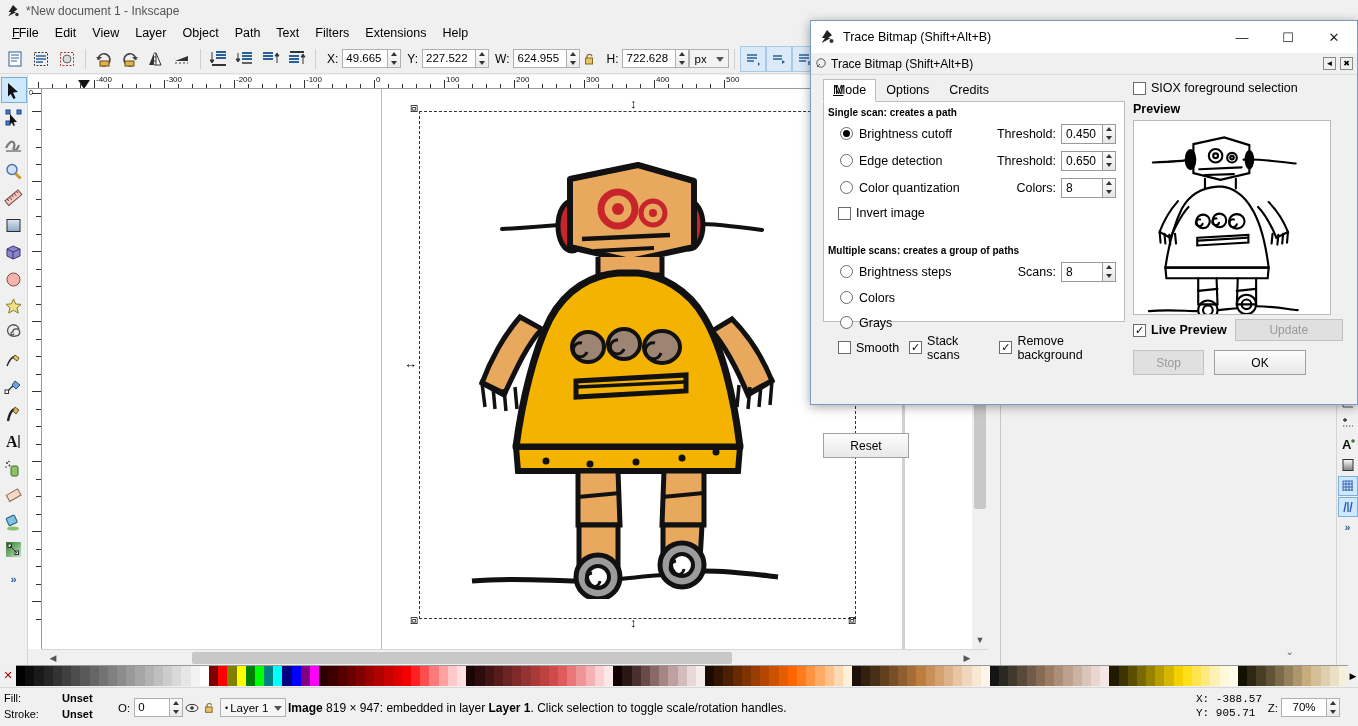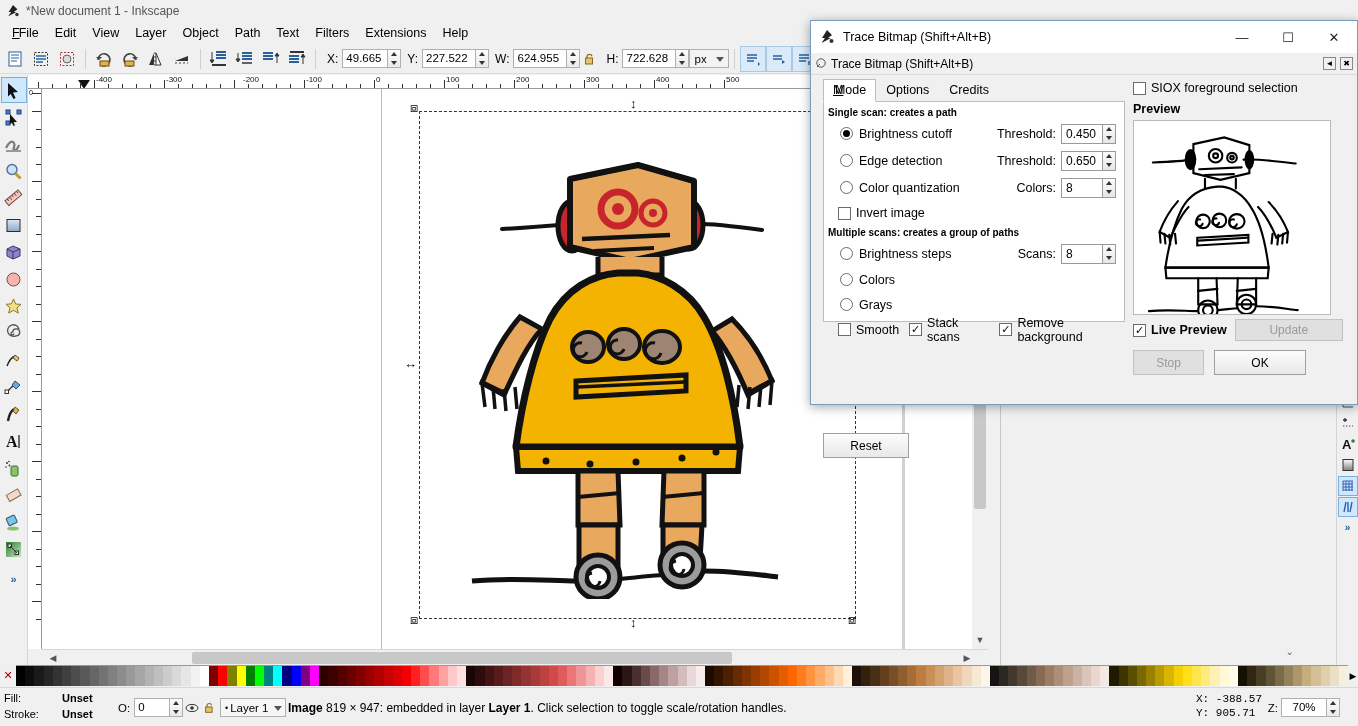--- a/index.html
+++ b/index.html
@@ -531,21 +531,21 @@
     <div style="margin-top:10px;font-size:11px;color:#2a6099;font-weight:bold">»</div>
   </div>
 
   <div class="hruler">
     <div class="tick" style="left:10px;height:6px"></div>
     <div class="tick" style="left:66px;height:8px"></div>
       <span class="rlabel" style="left:68px">-400</span>
     <div class="tick" style="left:136px;height:8px"></div>
       <span class="rlabel" style="left:138px">-300</span>
     <div class="tick" style="left:206px;height:8px"></div>
-      <span class="rlabel" style="left:215px">-200</span>
+      <span class="rlabel" style="left:208px">-200</span>
     <div class="tick" style="left:276px;height:8px"></div>
       <span class="rlabel" style="left:278px">-100</span>
     <div class="tick" style="left:346px;height:8px"></div>
       <span class="rlabel" style="left:348px">0</span>
     <div class="tick" style="left:416px;height:8px"></div>
       <span class="rlabel" style="left:418px">100</span>
     <div class="tick" style="left:486px;height:8px"></div>
       <span class="rlabel" style="left:488px">200</span>
     <div class="tick" style="left:556px;height:8px"></div>
       <span class="rlabel" style="left:558px">300</span>
@@ -1237,21 +1237,21 @@
                 <i class="dn" style="border-left:3px solid transparent;border-right:3px solid transparent;border-top:4px solid #333"></i>
               </span>
           </span>
         </div>
 
         <div class="invrow">
           <span class="chk"></span>
           <span style="font-size:12.5px">Invert image</span>
         </div>
 
-        <div class="secttl" style="margin-top:2px">Multiple scans: creates a group of paths</div>
+        <div class="secttl" style="margin-top:20px">Multiple scans: creates a group of paths</div>
 
         <div class="optrow">
           <span class="radio"></span>
           <span class="rlab">Brightness steps</span>
           <span class="right">
             <span class="lbl">Scans:</span>
             <span class="sm-field" style="width:42px">8</span>
             <span class="sm-spin">
                 <i class="up" style="border-left:3px solid transparent;border-right:3px solid transparent;border-bottom:4px solid #333"></i>
                 <i class="dn" style="border-left:3px solid transparent;border-right:3px solid transparent;border-top:4px solid #333"></i>

